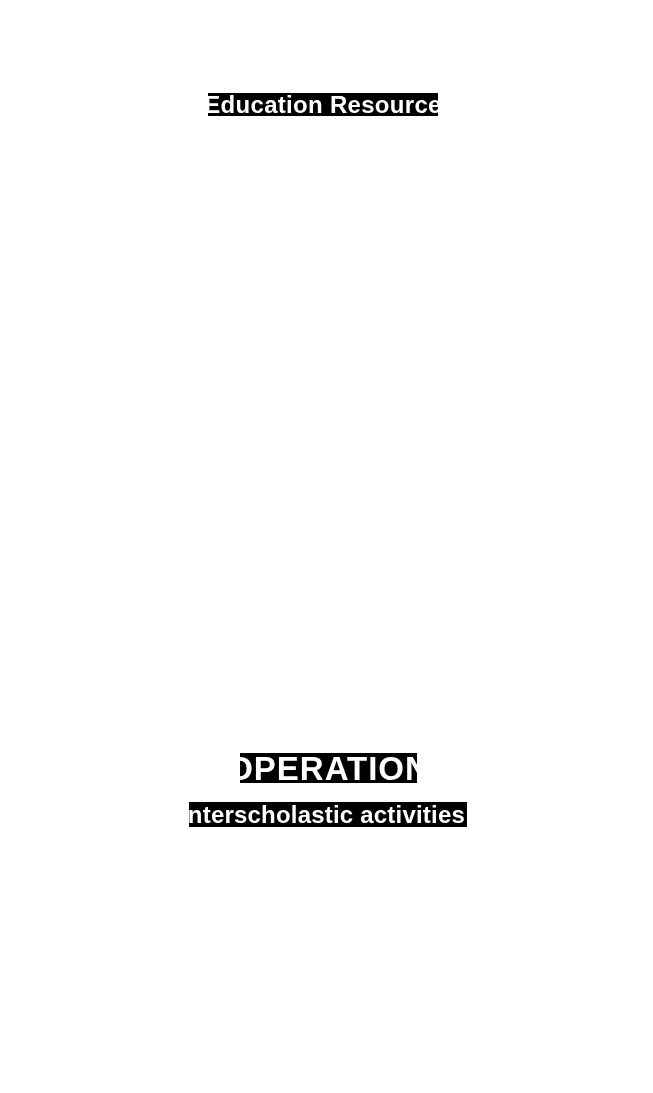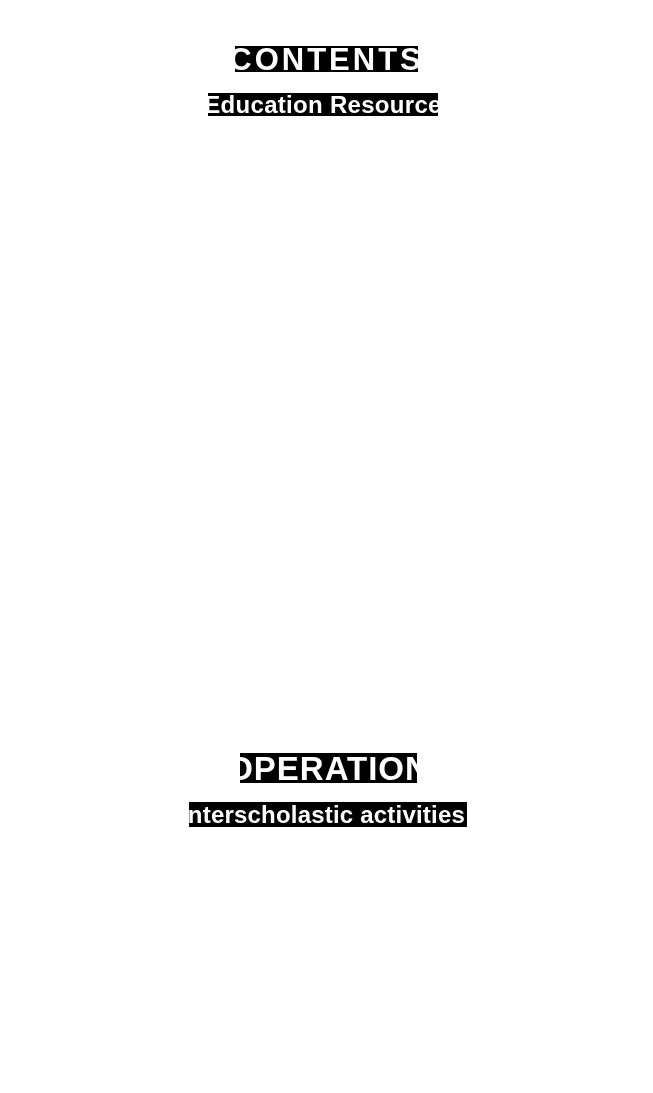--- a/index.html
+++ b/index.html
@@ -60,23 +60,20 @@
     left: 189px; top: 802px;
     width: 278px; height: 25px;
     font-size: 24px; letter-spacing: 0.2px;
   }
 </style>
 </head>
 <body>
 
 <div class="page">
 
-  <div class="hl center" id="contents-box">
-    <span class="txt">CONTENTS</span>
-  </div>
 
   <div class="hl center" id="education-box">
     <span class="txt">Education Resource</span>
   </div>
 
   <div class="hl center" id="operation-box">
     <span class="txt">OPERATION</span>
   </div>
 
   <div class="hl shift-left" id="interscholastic-box">

